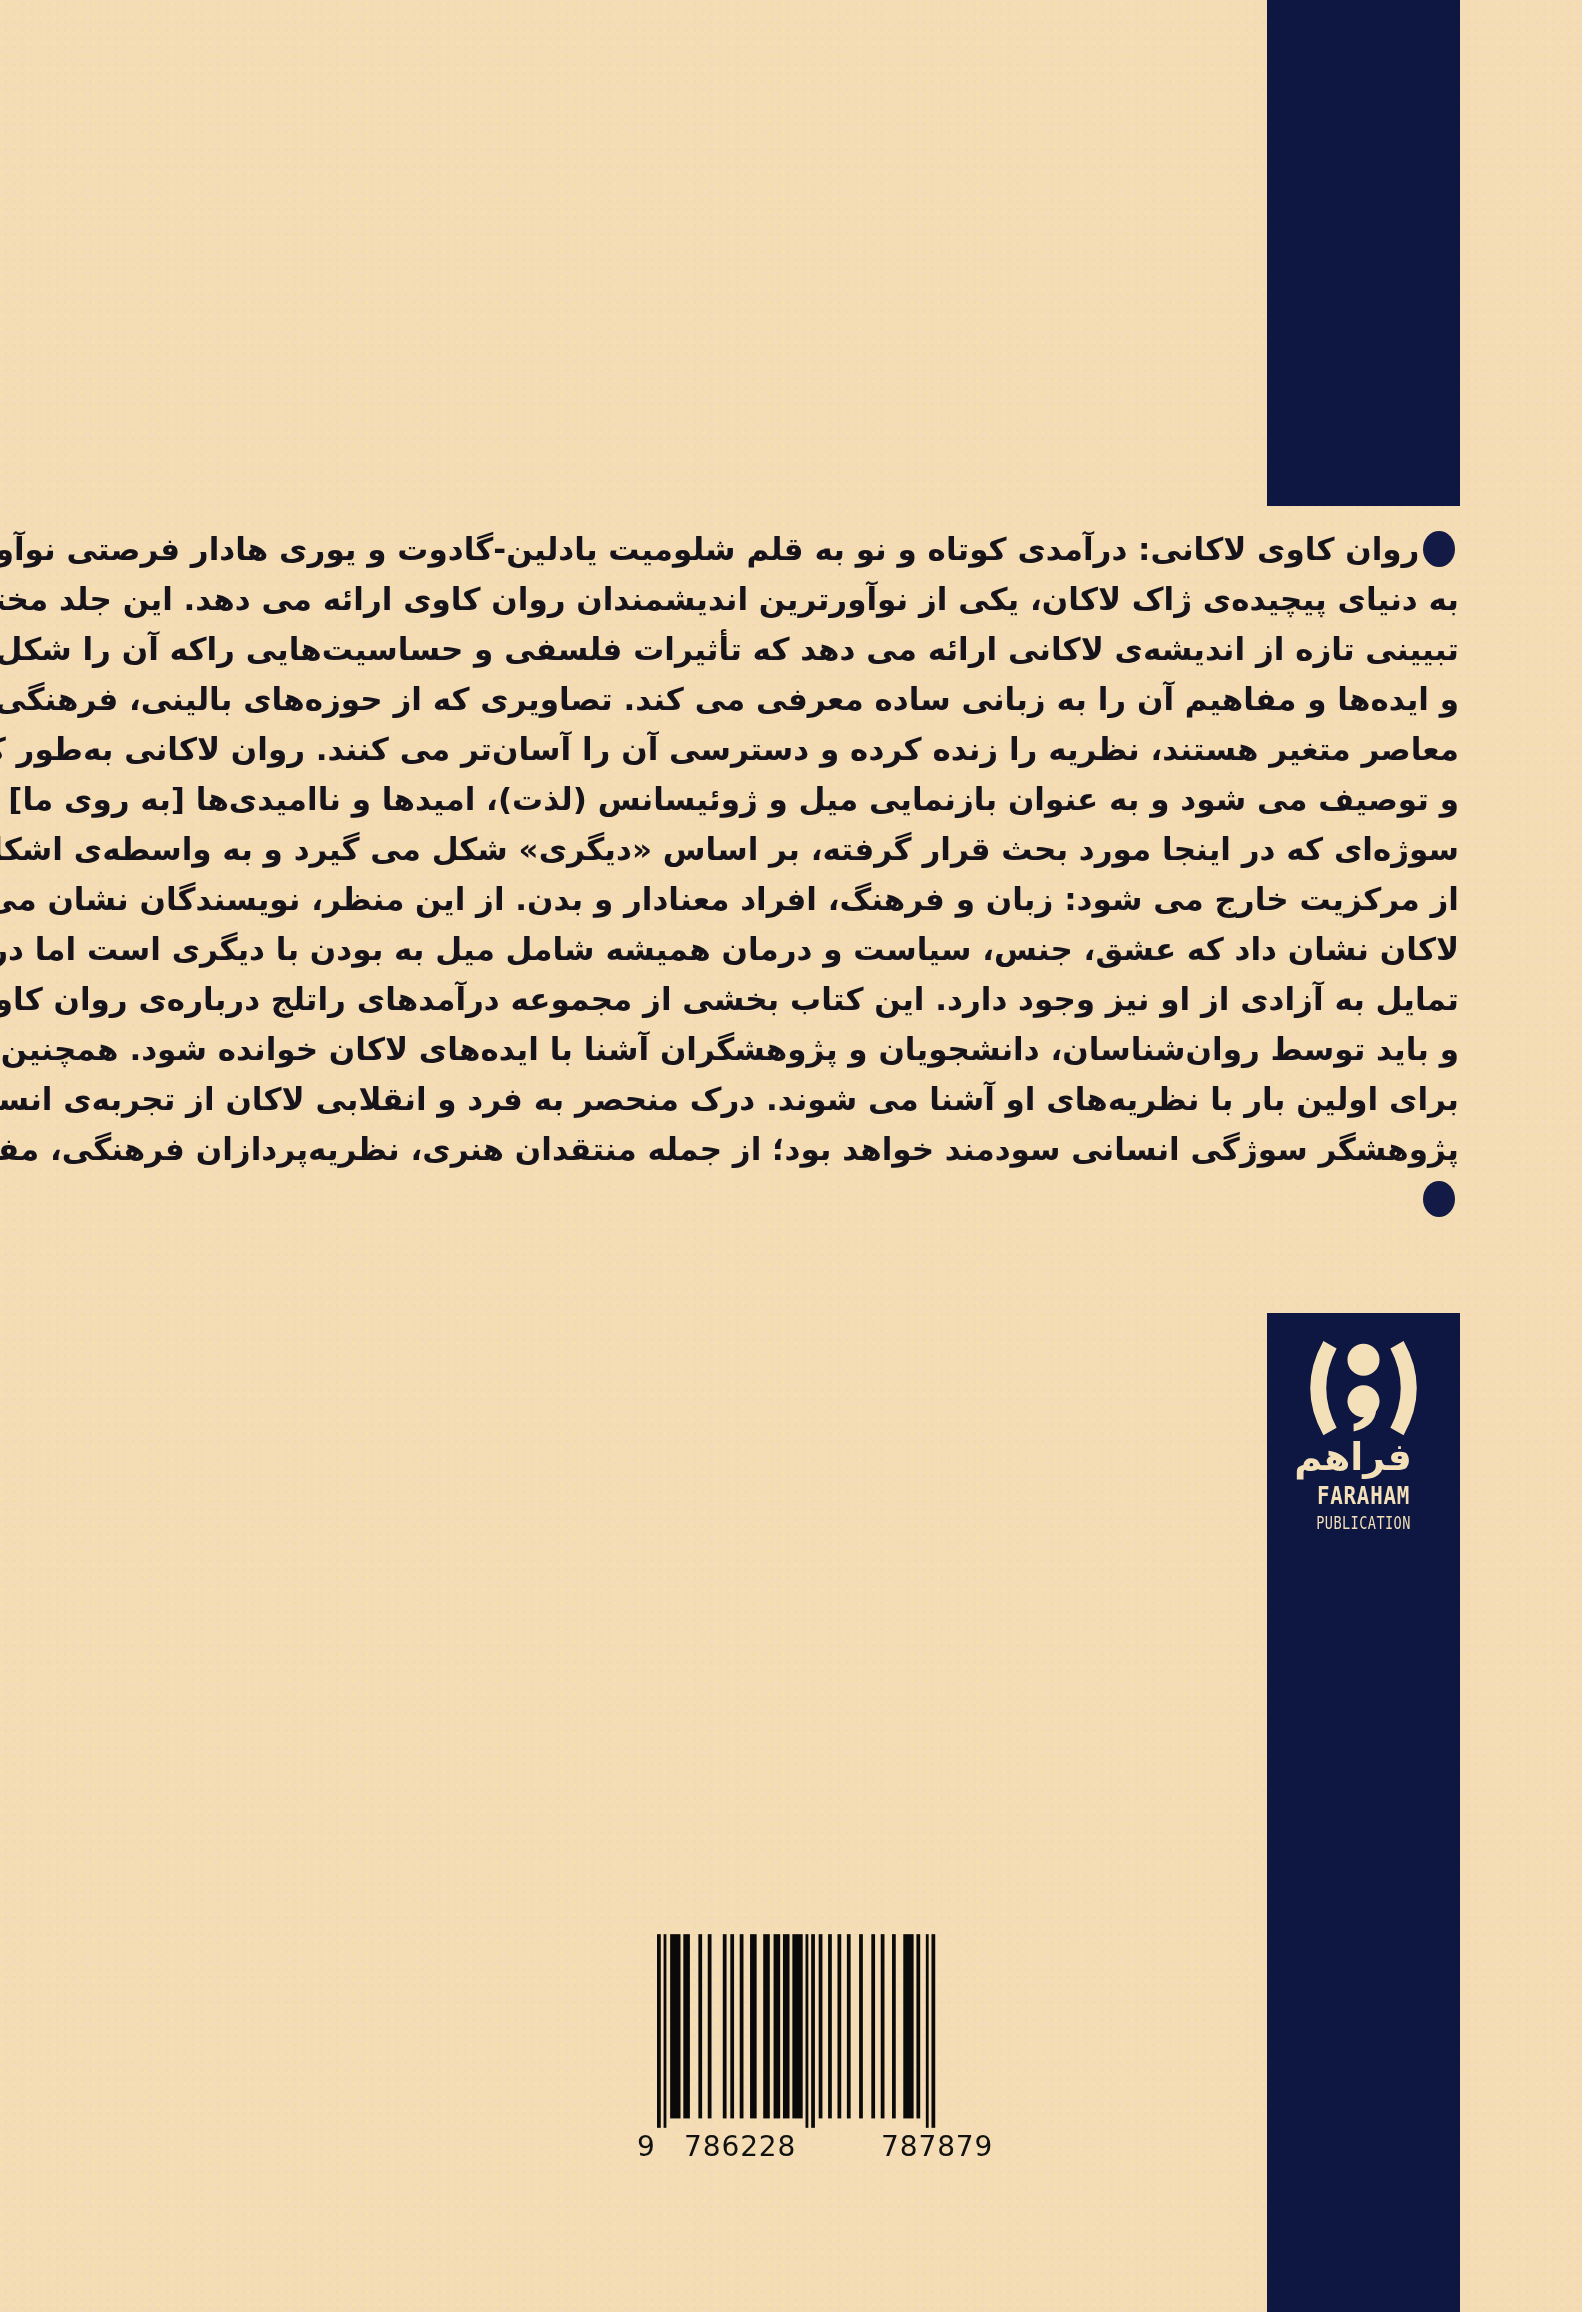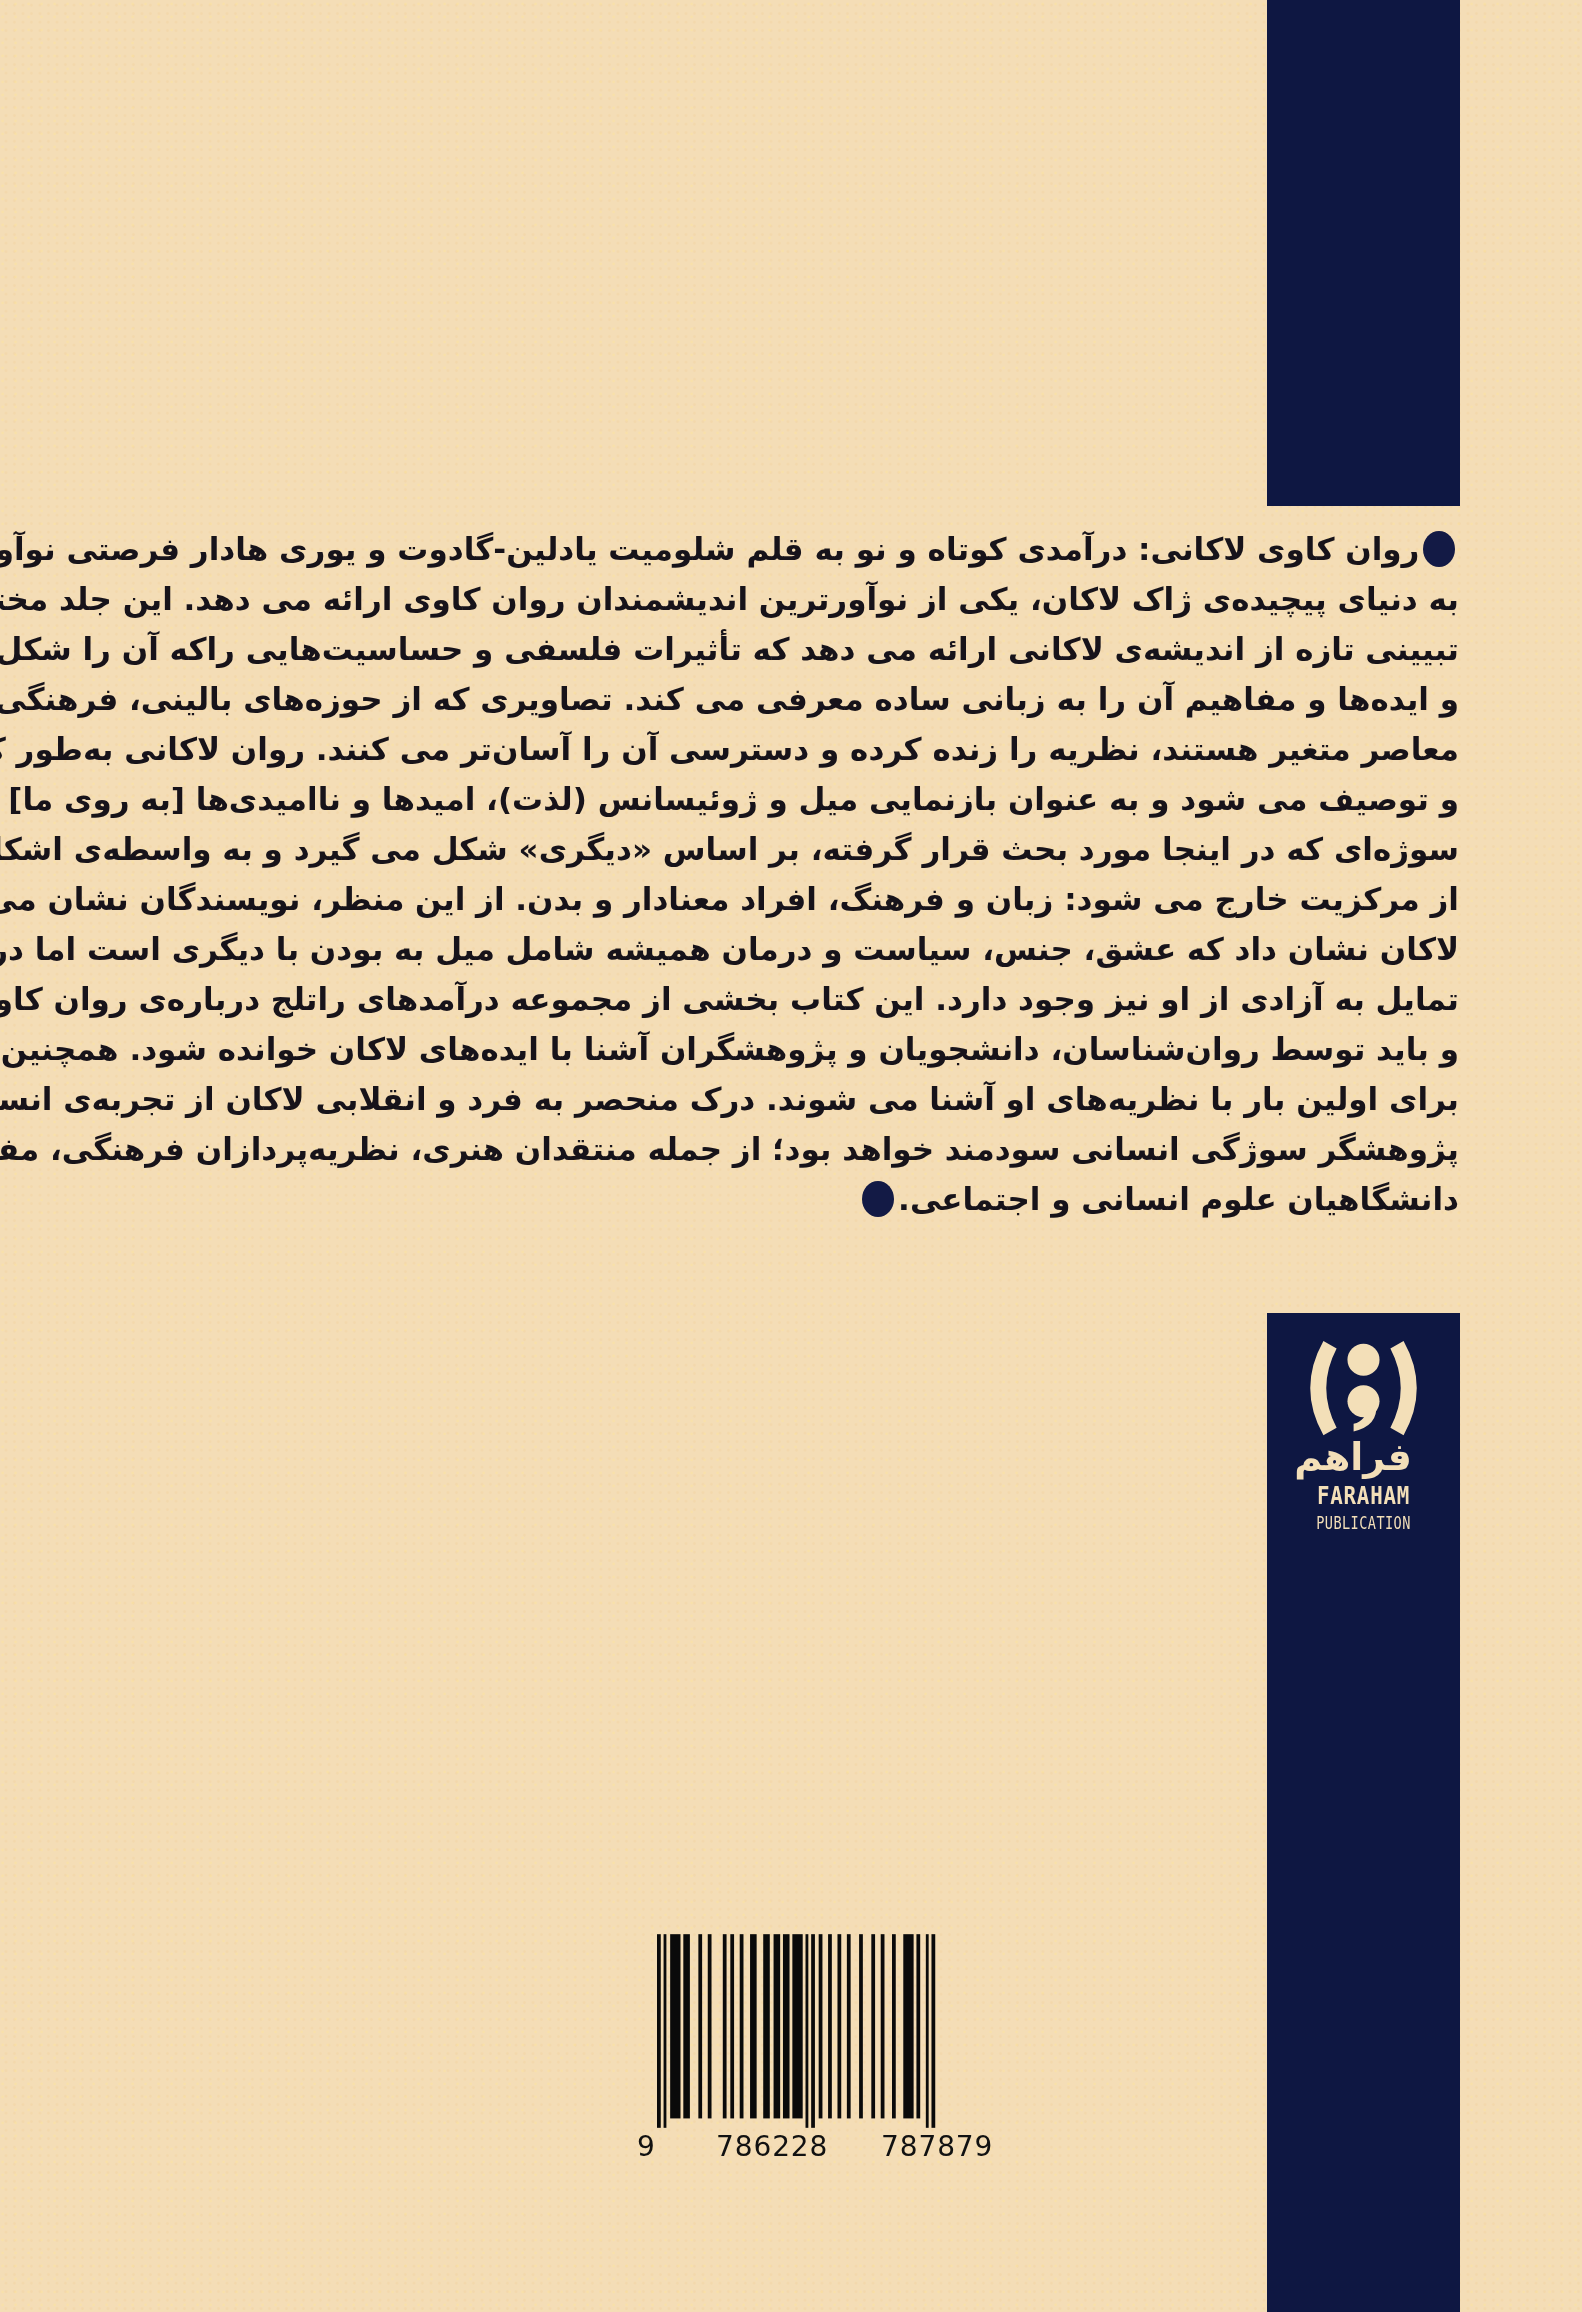--- a/index.html
+++ b/index.html
@@ -62,21 +62,21 @@
 
   .barcode {
     position:absolute; left:657px; top:1934px; width:282px; height:188px;
   }
   .barcode-bars { position:absolute; left:0; top:0; width:282px; height:194px; }
   .isbn {
     position:absolute; top:2130px; font-family:"DejaVu Sans", sans-serif;
     font-size:28px; color:#111; letter-spacing:0.9px;
   }
   #isbn-1 { left:637px; }
-  #isbn-2 { left:716px; }
+  #isbn-2 { left:684px; }
   #isbn-3 { left:881px; }
 </style>
 </head>
 <body>
 
 <div class="band" id="band-top"></div>
 
 <div class="blurb">
   <span class="line"><span class="dot"></span><span>روان کاوی لاکانی: درآمدی کوتاه و نو به قلم شلومیت یادلین-گادوت و یوری هادار فرصتی نوآورانه برای ورود</span></span>
   <span class="line">به دنیای پیچیده‌ی ژاک لاکان، یکی از نوآورترین اندیشمندان روان کاوی ارائه می دهد. این جلد مختصر مقدماتی،</span>
@@ -84,21 +84,21 @@
   <span class="line">و ایده‌ها و مفاهیم آن را به زبانی ساده معرفی می کند. تصاویری که از حوزه‌های بالینی، فرهنگی تا تجربه‌ی روزمره‌ی</span>
   <span class="line">معاصر متغیر هستند، نظریه را زنده کرده و دسترسی آن را آسان‌تر می کنند. روان لاکانی به‌طور کامل توضیح داده شده</span>
   <span class="line">و توصیف می شود و به عنوان بازنمایی میل و ژوئیسانس (لذت)، امیدها و ناامیدی‌ها [به روی ما] گشوده می شود.</span>
   <span class="line">سوژه‌ای که در اینجا مورد بحث قرار گرفته، بر اساس «دیگری» شکل می گیرد و به واسطه‌ی اشکال مختلف خود</span>
   <span class="line">از مرکزیت خارج می شود: زبان و فرهنگ، افراد معنادار و بدن. از این منظر، نویسندگان نشان می دهند که چگونه</span>
   <span class="line">لاکان نشان داد که عشق، جنس، سیاست و درمان همیشه شامل میل به بودن با دیگری است اما در عین حال</span>
   <span class="line">تمایل به آزادی از او نیز وجود دارد. این کتاب بخشی از مجموعه درآمدهای راتلج درباره‌ی روان کاوی معاصر است</span>
   <span class="line">و باید توسط روان‌شناسان، دانشجویان و پژوهشگران آشنا با ایده‌های لاکان خوانده شود. همچنین کسانی که</span>
   <span class="line">برای اولین بار با نظریه‌های او آشنا می شوند. درک منحصر به فرد و انقلابی لاکان از تجربه‌ی انسانی برای هر</span>
   <span class="line">پژوهشگر سوژگی انسانی سودمند خواهد بود؛ از جمله منتقدان هنری، نظریه‌پردازان فرهنگی، مفسران سیاسی و</span>
-  <span class="line last"><span>دانشگاهیان علوم انسانی و اجتماعی.</span><span class="dot"></span></span>
+  <span class="line last"><span class="dot"></span></span>
 </div>
 
 <div class="band" id="band-bottom"></div>
 
 <div class="logo">
   <svg width="137" height="99" viewBox="0 0 145 105">
     <path d="M30 2 L44 10 Q22 52 44 94 L30 102 Q2 52 30 2 Z" fill="#f3dfb8"></path>
     <path d="M115 2 L101 10 Q123 52 101 94 L115 102 Q143 52 115 2 Z" fill="#f3dfb8"></path>
     <circle cx="72.5" cy="22" r="17" fill="#f3dfb8"></circle>
     <circle cx="72.5" cy="66" r="17" fill="#f3dfb8"></circle>

